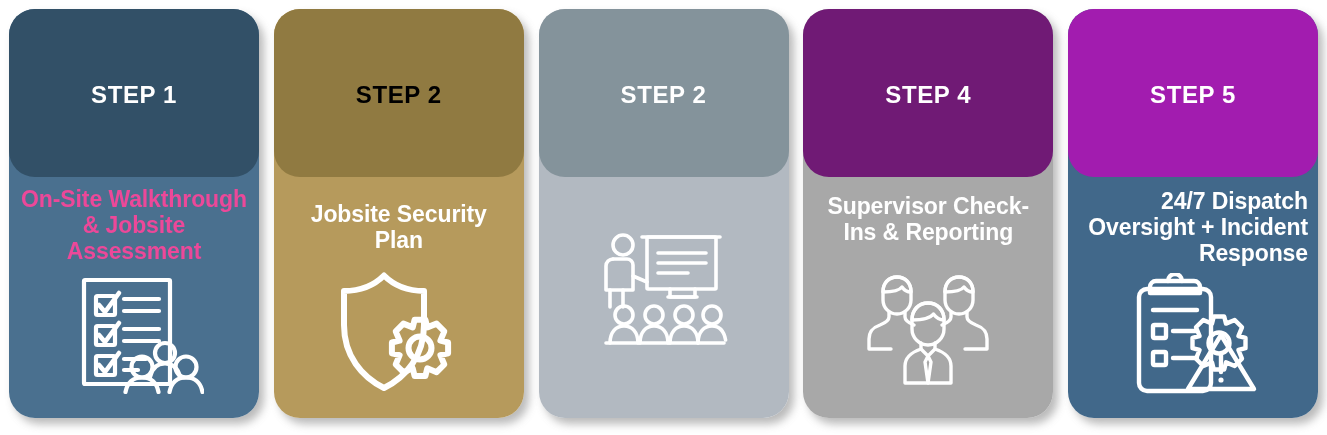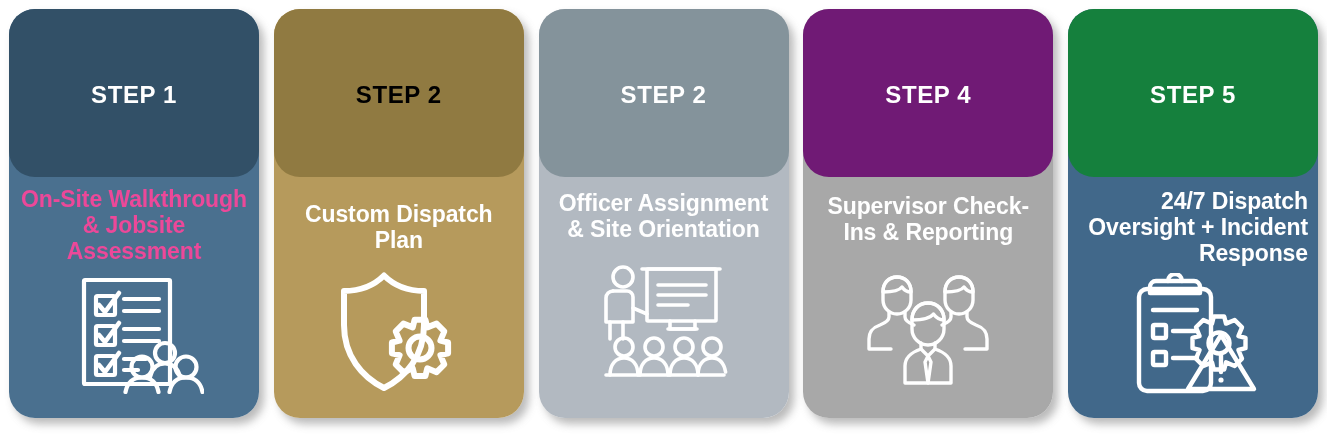--- a/index.html
+++ b/index.html
@@ -148,21 +148,21 @@
       </div>
     </div>
   </div>
 
   <div class="step-card t-2">
     <div class="card-body" style="background: rgb(182, 154, 92);"></div>
     <div class="card-header" style="background: rgb(144, 122, 65);">
       <div class="step-label" style="color: #000000;">STEP 2</div>
     </div>
     <div class="card-content">
-      <div class="card-title" style="color: rgb(255, 255, 255);">Custom Dispatch Plan</div>
+      <div class="card-title" style="color: rgb(255, 255, 255);">Jobsite Security Plan</div>
       <div class="card-icon">
         <svg width="134" height="128" viewBox="0 0 134 128" fill="none" stroke="#ffffff" stroke-width="6" stroke-linecap="round" stroke-linejoin="round">
 
           <path d="M12 24c16 0 30-5.5 40-15.5C62 18.5 76 24 92 24v34c0 31-18 52-40 63C30 110 12 89 12 58V24z"></path>
 
           <g transform="translate(88,86)">
             <path d="M0-34 l7.5 1.2 3.6-6.6 M0-34" stroke="none"></path>
             <path d="
               M -5.4,-33.2 L 5.4,-33.2 L 7.3,-25.6
               L 16.6,-29.4 L 24.3,-21.7 L 20.4,-12.4
@@ -178,21 +178,20 @@
       </div>
     </div>
   </div>
 
   <div class="step-card t-3">
     <div class="card-body" style="background: rgb(178, 185, 193);"></div>
     <div class="card-header" style="background: rgb(132, 147, 155);">
       <div class="step-label" style="color: rgb(255, 255, 255);">STEP 2</div>
     </div>
     <div class="card-content">
-      <div class="card-title" style="color: rgb(255, 255, 255);">Officer Assignment &amp; Site Orientation</div>
       <div class="card-icon">
         <svg width="128" height="116" viewBox="0 0 128 116" fill="none" stroke="#ffffff" stroke-width="3.6" stroke-linecap="round" stroke-linejoin="round">
 
           <line x1="42" y1="6" x2="120" y2="6"></line>
           <rect x="47" y="6" width="69" height="52" rx="1"></rect>
           <line x1="58" y1="22" x2="106" y2="22"></line>
           <line x1="58" y1="32" x2="106" y2="32"></line>
           <line x1="58" y1="42" x2="88" y2="42"></line>
           <path d="M70 58v8h25v-8"></path>
           <line x1="68" y1="66" x2="97" y2="66"></line>
@@ -242,21 +241,21 @@
           <path d="M56 78v6l7 7 7-7v-6"></path>
           <path d="M56 84c-10 3.5-16 8-16 17v17h46V101c0-9-6-13.5-16-17"></path>
           <path d="M63 91l-3 6 3 21 3-21z"></path>
         </svg>
       </div>
     </div>
   </div>
 
   <div class="step-card t-5">
     <div class="card-body" style="background: rgb(65, 104, 138);"></div>
-    <div class="card-header" style="background: #15803d;">
+    <div class="card-header" style="background: #a21caf;">
       <div class="step-label" style="color: rgb(255, 255, 255);">STEP 5</div>
     </div>
     <div class="card-content">
       <div class="card-title" style="color: rgb(255, 255, 255); text-align: right;">24/7 Dispatch Oversight + Incident Response</div>
       <div class="card-icon">
         <svg width="136" height="124" viewBox="0 0 136 124" fill="none" stroke="#ffffff" stroke-width="4.4" stroke-linecap="round" stroke-linejoin="round">
 
           <path d="M22 16h56a8 8 0 0 1 8 8v86a8 8 0 0 1-8 8H22a8 8 0 0 1-8-8V24a8 8 0 0 1 8-8z"></path>
           <path d="M31 8h38a6 6 0 0 1 6 6v6H25v-6a6 6 0 0 1 6-6z"></path>
           <path d="M43 8a7 7 0 0 1 14 0"></path>

